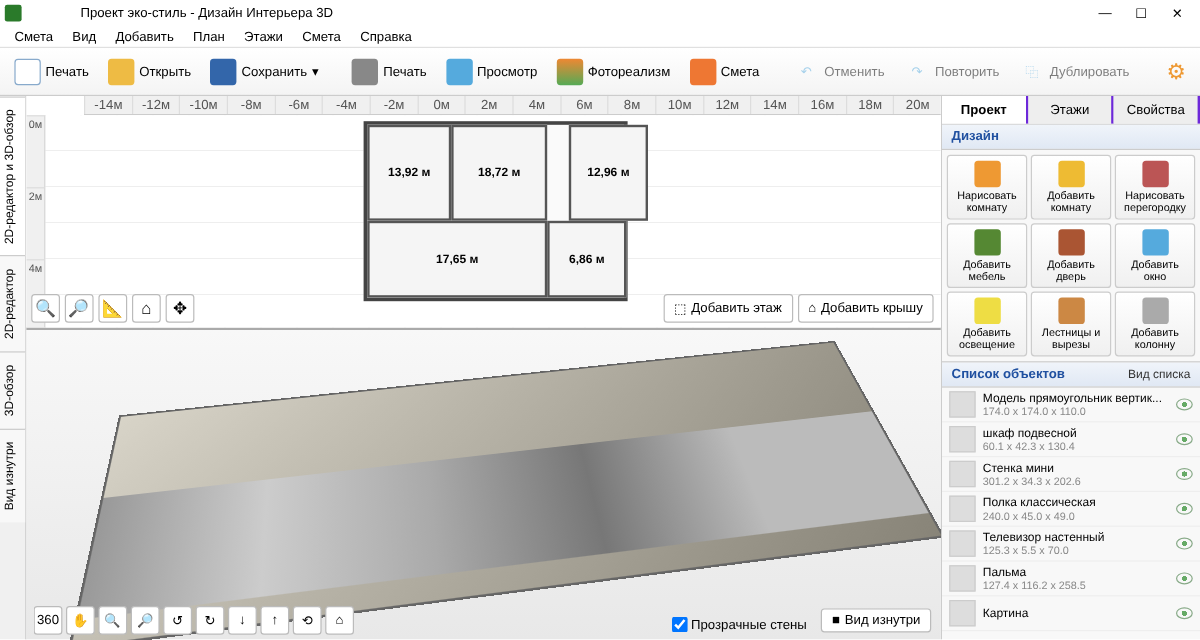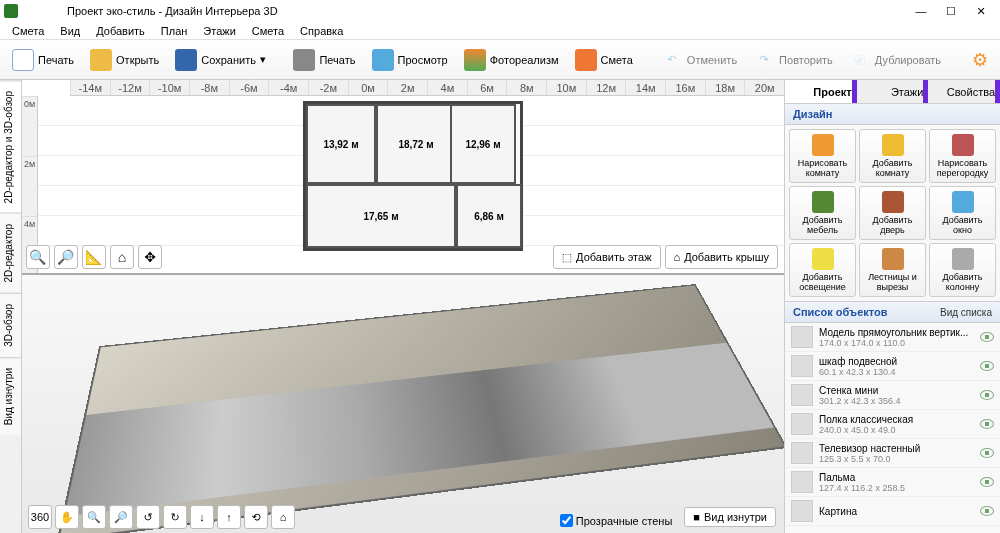--- a/index.html
+++ b/index.html
@@ -48,21 +48,21 @@
 .render-3d::before { content:''; position:absolute; top:40%; left:0; right:0; height:50%; background: linear-gradient(90deg,#999 0%, #ccc 20%, #aaa 40%, #777 60%, #bbb 80%); }
 .render-tools { position: absolute; bottom: 4px; left: 6px; display: flex; gap: 3px; }
 .render-tools .pbtn { width: 24px; height: 24px; background: #fff; border: 1px solid #bbb; border-radius: 3px; display: flex; align-items: center; justify-content: center; cursor: pointer; }
 .render-right { position: absolute; bottom: 6px; right: 8px; display: flex; align-items: flex-end; gap: 12px; font-size: 10px; }
 .render-right .chk { display: flex; align-items: center; gap: 3px; }
 .render-right .vbtn { background: #fff; border: 1px solid #bbb; border-radius: 3px; padding: 3px 8px; cursor: pointer; display: flex; align-items: center; gap: 4px; }
 
 
 .right-panel { width: 216px; background: #f8f8f8; border-left: 1px solid #ccc; display: flex; flex-direction: column; }
 .rtabs { display: flex; height: 24px; border-bottom: 1px solid #ccc; }
-.rtab { flex: 1; text-align: right; line-height: 24px; border-right: 5px solid #6d28d9; cursor: pointer; background: #eee; }
+.rtab { flex: 1; text-align: center; line-height: 24px; border-right: 2px solid #6d28d9; cursor: pointer; background: #eee; }
 .rtab.active { background: #fff; font-weight: bold; }
 .section-hdr { background: linear-gradient(#f0f4fa,#e0e8f4); padding: 4px 8px; font-weight: bold; color: #2050a0; border-bottom: 1px solid #ccc; }
 .design-grid { display: grid; grid-template-columns: repeat(3,1fr); gap: 3px; padding: 4px; }
 .dbtn { background: linear-gradient(#fff,#f0f0f0); border: 1px solid #ccc; border-radius: 3px; padding: 4px 2px; text-align: center; cursor: pointer; display: flex; flex-direction: column; align-items: center; gap: 2px; }
 .dbtn .dicon { width: 22px; height: 22px; border-radius: 3px; }
 .dbtn .dlabel { font-size: 9px; line-height: 10px; }
 .obj-hdr { display: flex; justify-content: space-between; align-items: center; background: linear-gradient(#f0f4fa,#e0e8f4); padding: 4px 8px; border-top: 1px solid #ccc; border-bottom: 1px solid #ccc; }
 .obj-hdr .t { font-weight: bold; color: #2050a0; }
 .obj-hdr .v { font-size: 10px; color: #333; cursor: pointer; }
 .obj-list { flex: 1; overflow-y: auto; }
@@ -182,21 +182,21 @@
         </div>
       <div class="ruler-v">
           <span>0м</span>
           <span>2м</span>
           <span>4м</span>
         </div>
       <div class="plan-canvas">
         <div class="floorplan">
             <div class="room" style="left: 0px; top: 0px; width: 70px; height: 80px;">13,92 м</div>
             <div class="room" style="left: 70px; top: 0px; width: 80px; height: 80px;">18,72 м</div>
-            <div class="room" style="left: 144px; top: 0px; width: 66px; height: 80px;">12,96 м</div>
+            <div class="room" style="left: 168px; top: 0px; width: 66px; height: 80px;">12,96 м</div>
             <div class="room" style="left: 0px; top: 80px; width: 150px; height: 64px;">17,65 м</div>
             <div class="room" style="left: 150px; top: 80px; width: 66px; height: 64px;">6,86 м</div>
           </div>
       </div>
       <div class="plan-tools">
         <div class="pbtn">🔍</div>
         <div class="pbtn">🔎</div>
         <div class="pbtn">📐</div>
         <div class="pbtn">⌂</div>
         <div class="pbtn">✥</div>
@@ -303,21 +303,21 @@
           <div class="info">
             <div class="name">шкаф подвесной</div>
             <div class="dims">60.1 x 42.3 x 130.4</div>
           </div>
           <div class="eye"></div>
         </div>
         <div class="obj-item">
           <div class="thumb"></div>
           <div class="info">
             <div class="name">Стенка мини</div>
-            <div class="dims">301.2 x 42.3 x 356.4</div>
+            <div class="dims">301.2 x 34.3 x 202.6</div>
           </div>
           <div class="eye"></div>
         </div>
         <div class="obj-item">
           <div class="thumb"></div>
           <div class="info">
             <div class="name">Полка классическая</div>
             <div class="dims">240.0 x 45.0 x 49.0</div>
           </div>
           <div class="eye"></div>

